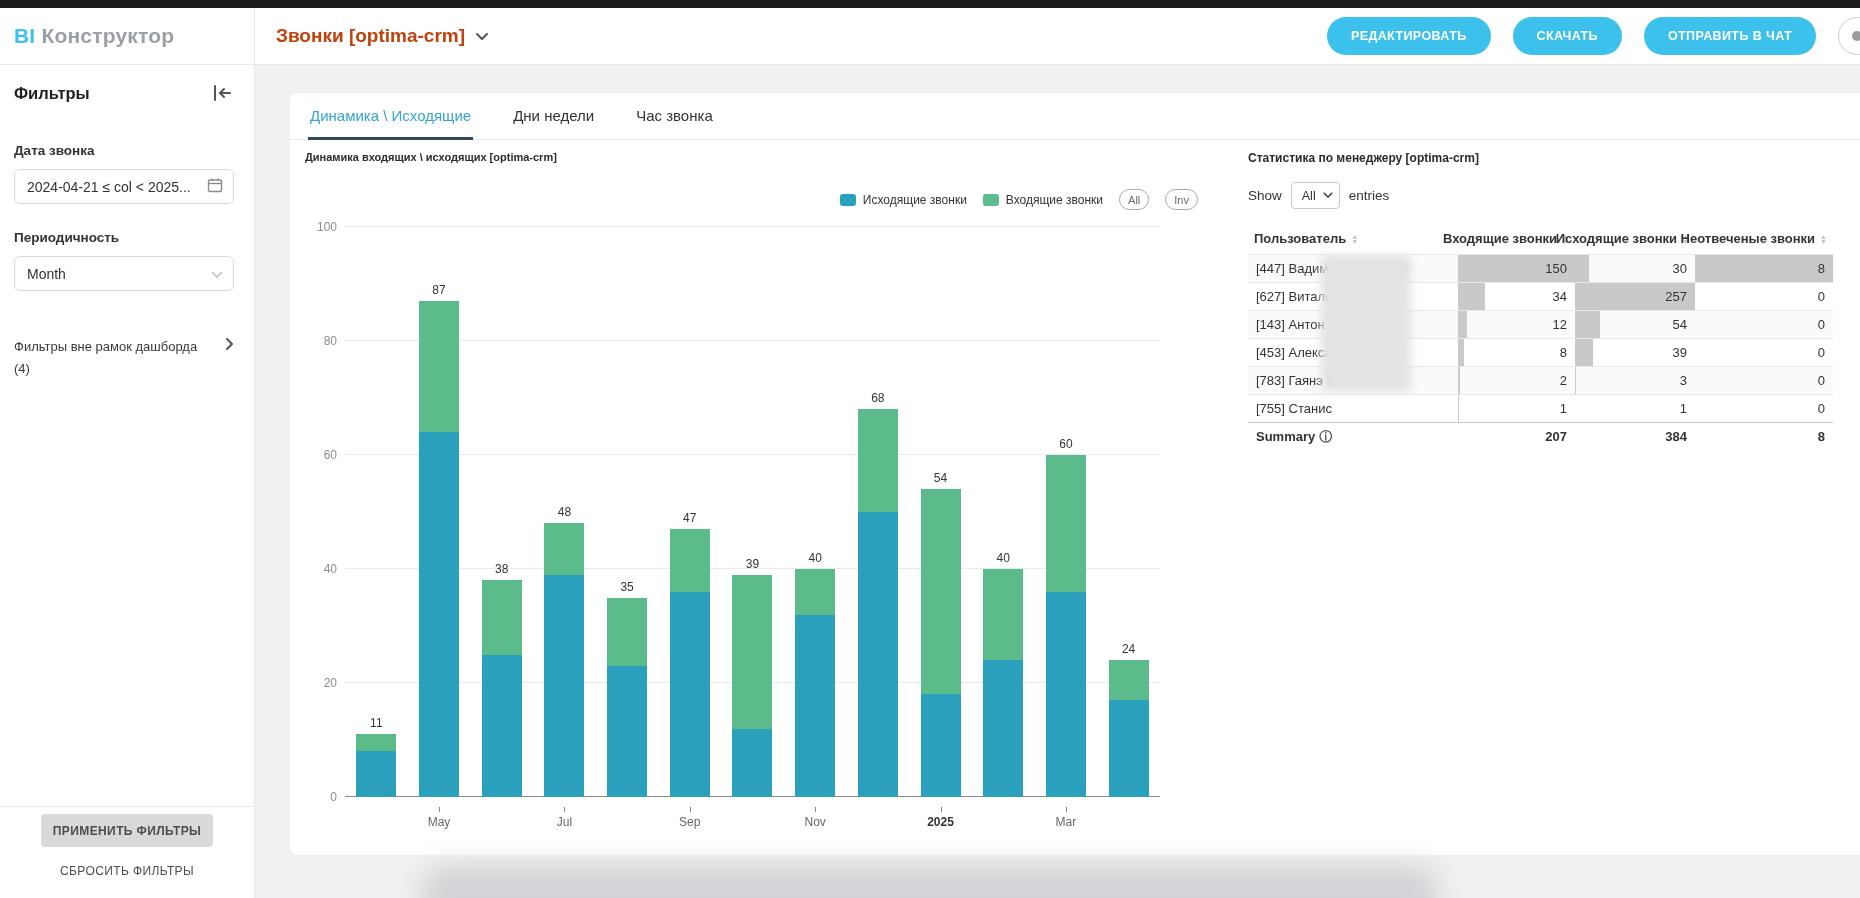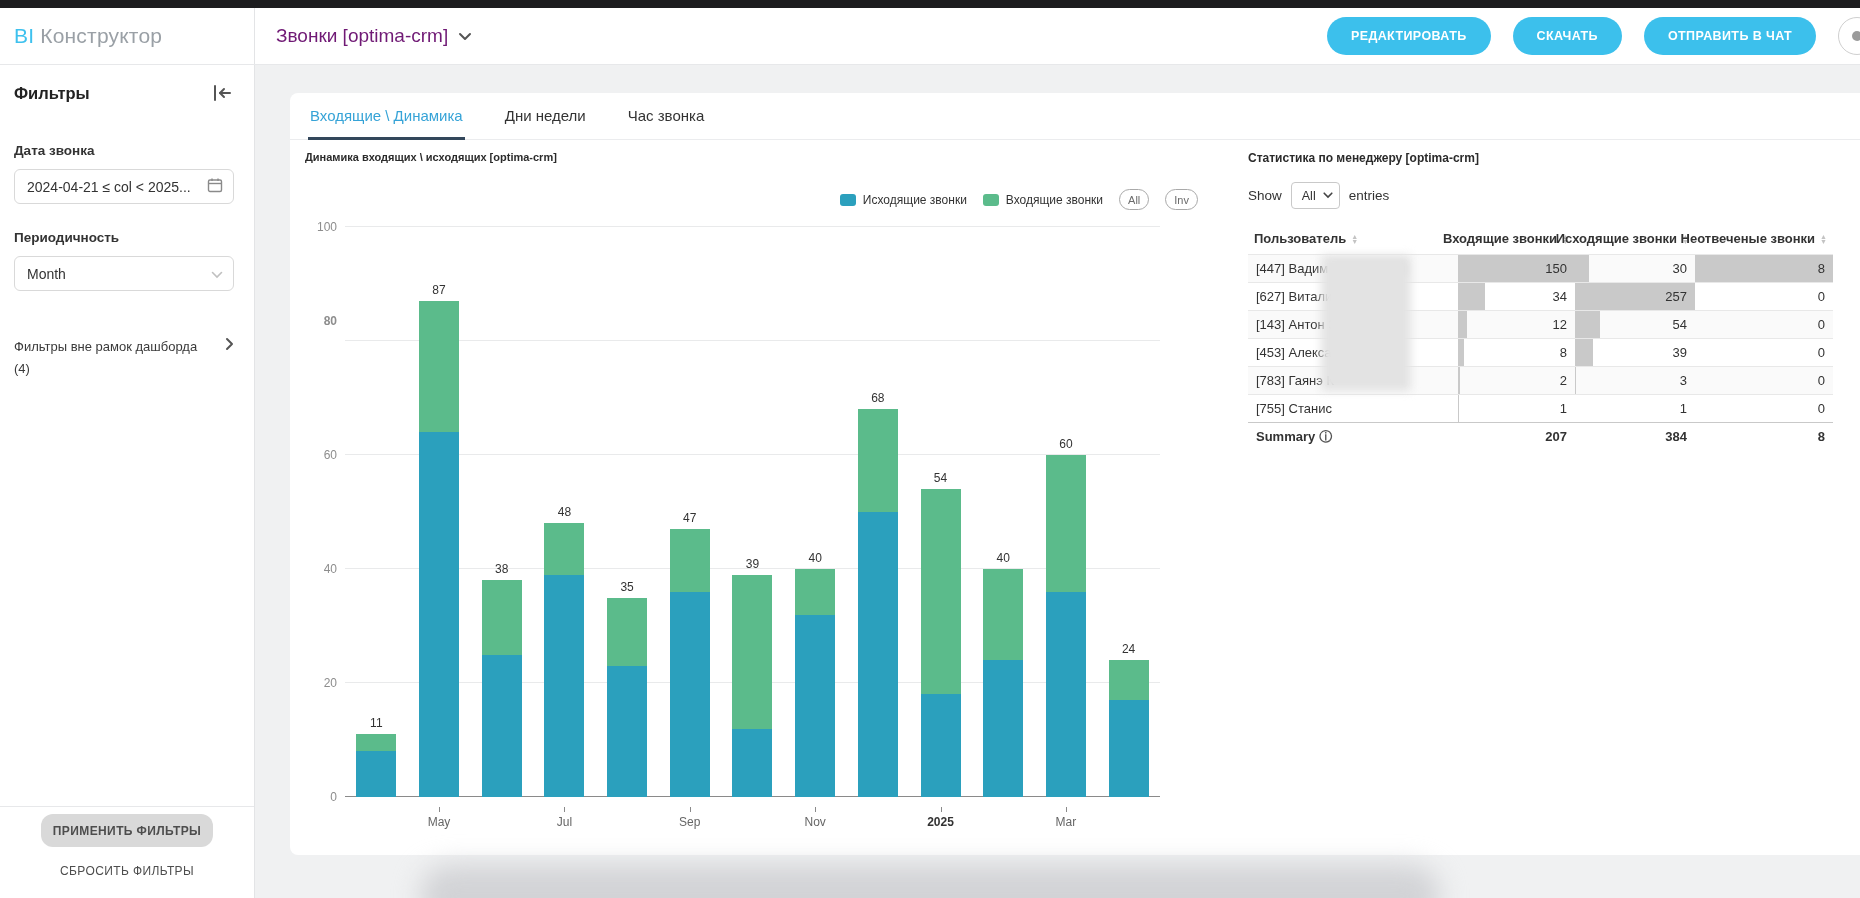--- a/index.html
+++ b/index.html
@@ -4,25 +4,25 @@
 <style>
   * { margin:0; padding:0; box-sizing:border-box; }
   html,body { width:1860px; height:898px; overflow:hidden; }
   body { font-family:"Liberation Sans", sans-serif; background:#f0f1f2; color:#333; }
 
   .top-strip { height:8px; background:#1d1d1f; }
 
   
   .header { height:57px; background:#fff; display:flex; align-items:center; border-bottom:1px solid #e7e8ea; }
   .brand-zone { width:255px; flex:0 0 255px; height:100%; display:flex; align-items:center; padding-left:14px; border-right:1px solid #e3e4e6; }
-  .brand { font-size:21px; font-weight:normal; letter-spacing:.2px; }
+  .brand { font-size:21px; font-weight:bold; letter-spacing:.2px; }
   .brand .bi { color:#3ec1ee; }
   .brand .name { color:#9aa0a6; margin-left:6px; }
   .dash-title-zone { display:flex; align-items:center; padding-left:21px; gap:10px; }
-  .dash-title { font-size:19px; font-weight:400; color:#701a75; }
+  .dash-title { font-size:19px; font-weight:700; color:#c2410c; }
   .hdr-actions { margin-left:auto; display:flex; align-items:center; gap:22px; padding-right:0; }
   .pill-btn { background:#3cc0ec; color:#fff; border:none; border-radius:19px; height:38px; padding:0 24px;
               font-family:inherit; font-size:12.5px; font-weight:bold; letter-spacing:.4px; cursor:pointer; }
   .circle-btn { width:38px; height:38px; border-radius:50%; border:1.5px solid #cfcfcf; background:#fff;
                 display:flex; align-items:center; justify-content:center; margin-right:-16px; flex:0 0 38px; cursor:pointer; }
   .circle-btn .dot { width:10px; height:10px; border-radius:50%; background:#9b9b9b; }
 
   
   .page { display:flex; height:833px; }
   .sidebar { width:255px; flex:0 0 255px; background:#fff; border-right:1px solid #e3e4e6; position:relative; padding:18px 20px 0 14px; }
@@ -35,21 +35,21 @@
   .fld-label { font-size:13.5px; font-weight:bold; color:#333; margin-bottom:11px; }
   .input-box { display:flex; align-items:center; justify-content:space-between; border:1px solid #d9d9d9; border-radius:6px;
                height:35px; padding:0 10px 0 12px; background:#fff; margin-bottom:26px; cursor:pointer; }
   .input-box .val { font-size:14px; color:#333; white-space:nowrap; }
   .ext-filters { margin-top:46px; }
   .ext-row { display:flex; align-items:center; justify-content:space-between; }
   .ext-label { font-size:13px; color:#3a3a3a; }
   .ext-count { font-size:13px; color:#3a3a3a; margin-top:6px; }
   .sb-divider { position:absolute; left:0; right:0; bottom:91px; height:1px; background:#e7e8ea; }
   .apply-btn { position:absolute; left:50%; transform:translateX(-50%); bottom:51px; width:172px; height:33px;
-               background:#d9d9d9; color:#4d4d4d; border:none; border-radius:12px; font-family:inherit;
+               background:#d9d9d9; color:#4d4d4d; border:none; border-radius:4px; font-family:inherit;
                font-size:12px; font-weight:bold; letter-spacing:.4px; cursor:default; }
   .reset-btn { position:absolute; left:50%; transform:translateX(-50%); bottom:20px; background:none; border:none;
                color:#4d4d4d; font-family:inherit; font-size:12px; font-weight:normal; letter-spacing:.4px; cursor:pointer; white-space:nowrap; }
 
   
   .card { position:absolute; left:35px; top:28px; right:0; height:762px; background:#fff; border-radius:8px 0 0 8px; }
   .tabs { display:flex; gap:38px; padding-left:18px; height:47px; align-items:flex-end; border-bottom:1px solid #ebecee; }
   .tab { font-size:15px; color:#333; padding:0 2px 13px; cursor:pointer; border-bottom:3px solid transparent; margin-bottom:-1px; }
   .tab.active { color:#36a3d7; border-bottom-color:#33475b; }
 
@@ -177,21 +177,21 @@
     </div>
 
     <div class="sb-divider"></div>
     <button class="apply-btn">ПРИМЕНИТЬ ФИЛЬТРЫ</button>
     <button class="reset-btn">СБРОСИТЬ ФИЛЬТРЫ</button>
   </div>
 
   <div class="content">
     <div class="card">
       <div class="tabs" id="tabs">
-          <div class="tab active">Входящие \ Динамика</div>
+          <div class="tab active">Динамика \ Исходящие</div>
           <div class="tab">Дни недели</div>
           <div class="tab">Час звонка</div>
         </div>
 
       <div class="chart-title">Динамика входящих \ исходящих [optima-crm]</div>
 
       <div class="legend-row" id="legend">
           <div class="legend-item">
             <span class="legend-swatch" style="background: rgb(43, 160, 189);"></span>
             <span>Исходящие звонки</span>
@@ -207,21 +207,21 @@
       <div class="plot" id="plot">
           <div class="gridline zero" style="bottom: 0px;"></div>
           <div class="ylabel" style="bottom: -7px;">0</div>
           <div class="gridline" style="bottom: 114px;"></div>
           <div class="ylabel" style="bottom: 107px; text-align: right;">20</div>
           <div class="gridline" style="bottom: 228px;"></div>
           <div class="ylabel" style="bottom: 221px;">40</div>
           <div class="gridline" style="bottom: 342px;"></div>
           <div class="ylabel" style="bottom: 335px;">60</div>
           <div class="gridline" style="bottom: 456px;"></div>
-          <div class="ylabel" style="bottom: 469px; font-weight: bold;">80</div>
+          <div class="ylabel" style="bottom: 449px;">80</div>
           <div class="gridline" style="bottom: 570px;"></div>
           <div class="ylabel" style="bottom: 563px;">100</div>
           <div class="bars">
             <div class="slot">
               <div class="bar-total">11</div>
               <div class="seg" style="height: 17.1px; background: rgb(91, 187, 139);"></div>
               <div class="seg" style="height: 45.6px; background: rgb(43, 160, 189);"></div>
             </div>
             <div class="slot">
               <div class="bar-total">87</div>

